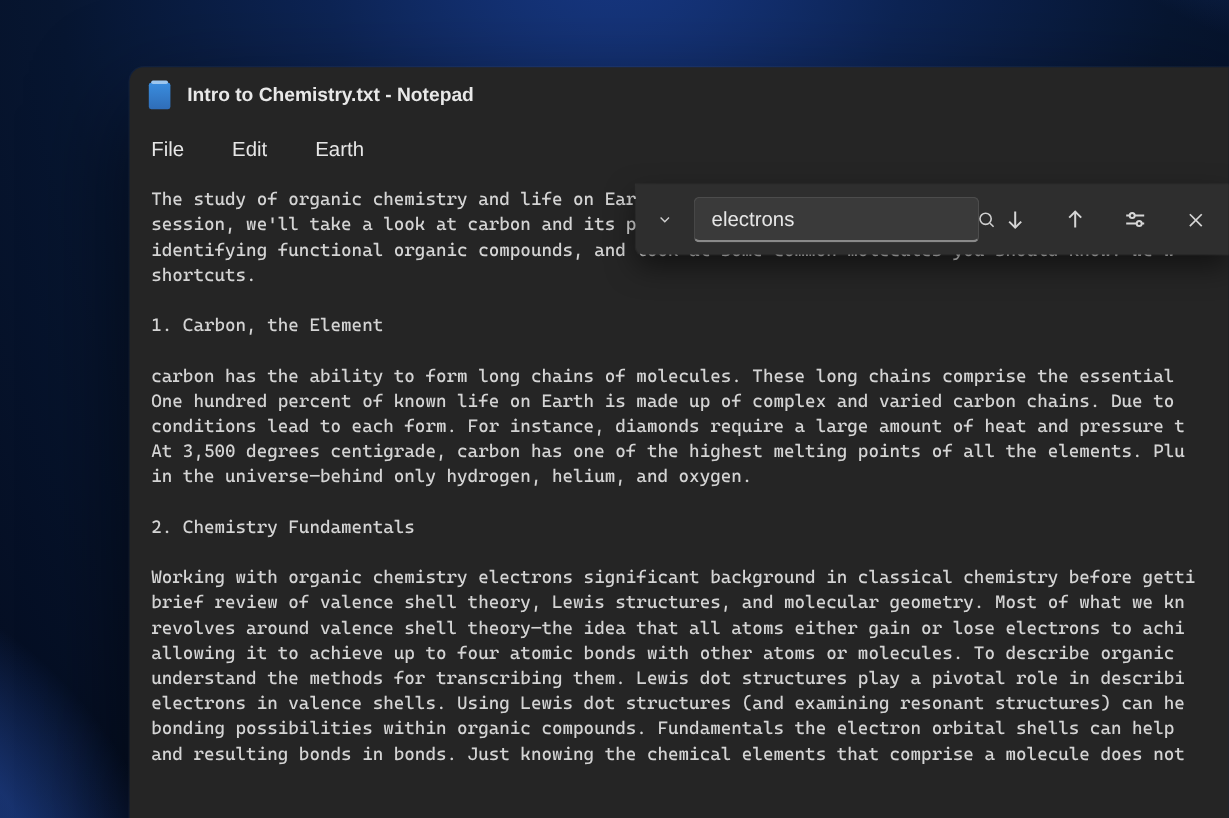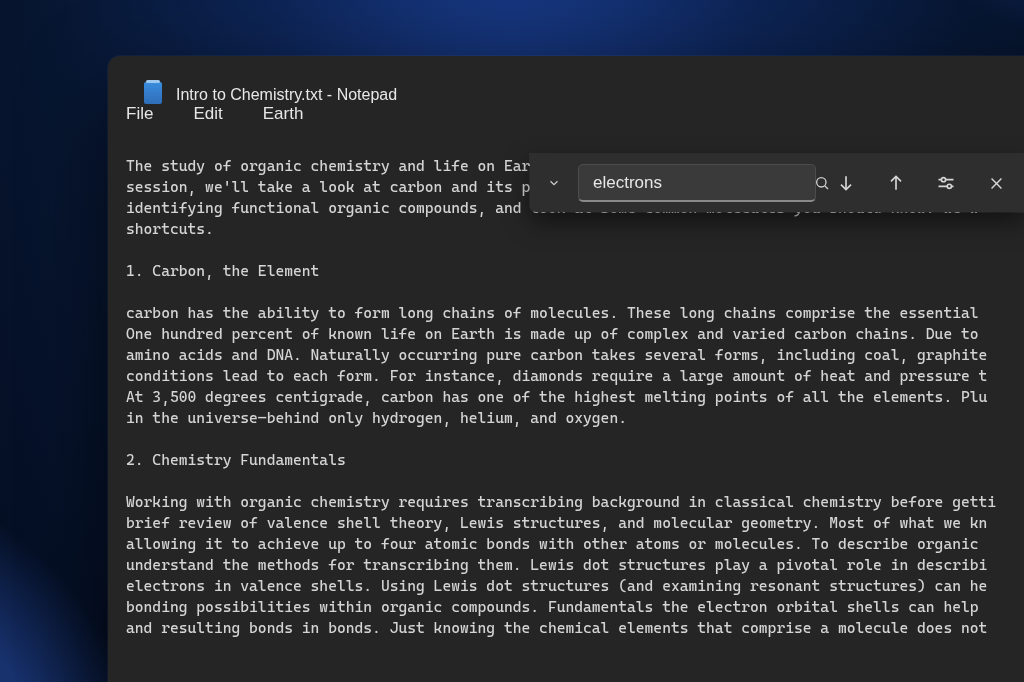--- a/index.html
+++ b/index.html
@@ -29,26 +29,27 @@
     top: 56px;
     right: 0;
     bottom: 0;
     background: #252525;
     border-top-left-radius: 12px;
     overflow: hidden;
     box-shadow: 0 0 0 1px rgba(255,255,255,0.04), 0 30px 80px rgba(0,0,0,0.6);
   }
   .titlebar {
     display: flex;
-    align-items: flex-end;
+    align-items: center;
     gap: 14px;
     height: 48px;
-    padding: 0 36px;
+    padding: 0 16px;
     color: #e8e8e8;
     font-size: 16px;
+    font-weight: bold;
   }
   .notepad-icon {
     width: 18px;
     height: 22px;
     position: relative;
   }
   .notepad-icon .pad {
     position:absolute; inset:0;
     background: linear-gradient(#3a8dde,#2f6db8);
     border-radius: 2px;
@@ -65,20 +66,21 @@
     position:absolute;
     top:-2px; left:2px; right:2px; height:3px;
     background: #9cc7ef;
     border-radius: 2px;
   }
   .menubar {
     display:flex;
     gap: 40px;
     padding: 0 18px;
     height: 42px;
+    align-items:center;
     color:#e6e6e6;
     font-size: 17px;
   }
   .menubar span { cursor: default; }
   .editor-wrap {
     position: absolute;
     left:18px; right:0; top: 100px; bottom:0;
     overflow:hidden;
   }
   .editor {
@@ -175,29 +177,29 @@
     <div class="editor" id="editor">
         <div class="line">The study of organic chemistry and life on Earth begins with one of the most essential elements of</div>
         <div class="line">session, we'll take a look at carbon and its properties before reviewing some fundamental chemistry</div>
         <div class="line">identifying functional organic compounds, and look at some common molecules you should know. We w</div>
         <div class="line">shortcuts.</div>
         <div class="line">&nbsp;</div>
         <div class="line">1. Carbon, the Element</div>
         <div class="line">&nbsp;</div>
         <div class="line">carbon has the ability to form long chains of molecules. These long chains comprise the essential </div>
         <div class="line">One hundred percent of known life on Earth is made up of complex and varied carbon chains. Due to </div>
-        <div class="line">amino acids and DNA. Naturally occurring pure carbon takes several forms, including coal, graphite</div>
         <div class="line">conditions lead to each form. For instance, diamonds require a large amount of heat and pressure t</div>
         <div class="line">At 3,500 degrees centigrade, carbon has one of the highest melting points of all the elements. Plu</div>
         <div class="line">in the universe—behind only hydrogen, helium, and oxygen.</div>
         <div class="line">&nbsp;</div>
         <div class="line">2. Chemistry Fundamentals</div>
         <div class="line">&nbsp;</div>
-        <div class="line">Working with organic chemistry requires transcribing background in classical chemistry before getti</div>
+        <div class="line">Working with organic chemistry electrons significant background in classical chemistry before getti</div>
         <div class="line">brief review of valence shell theory, Lewis structures, and molecular geometry. Most of what we kn</div>
+        <div class="line">revolves around valence shell theory—the idea that all atoms either gain or lose electrons to achi</div>
         <div class="line">allowing it to achieve up to four atomic bonds with other atoms or molecules. To describe organic </div>
         <div class="line">understand the methods for transcribing them. Lewis dot structures play a pivotal role in describi</div>
         <div class="line">electrons in valence shells. Using Lewis dot structures (and examining resonant structures) can he</div>
         <div class="line">bonding possibilities within organic compounds. Fundamentals the electron orbital shells can help</div>
         <div class="line">and resulting bonds in bonds. Just knowing the chemical elements that comprise a molecule does not</div>
       </div>
   </div>
 
   <div class="findbar">
     <div class="find-expand">

